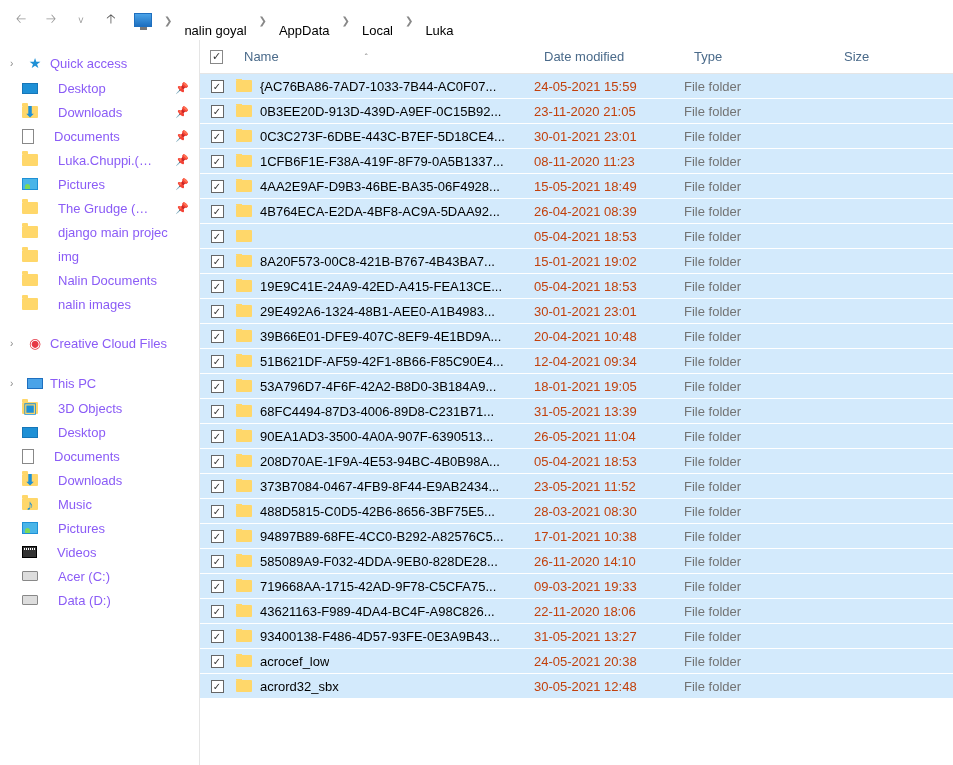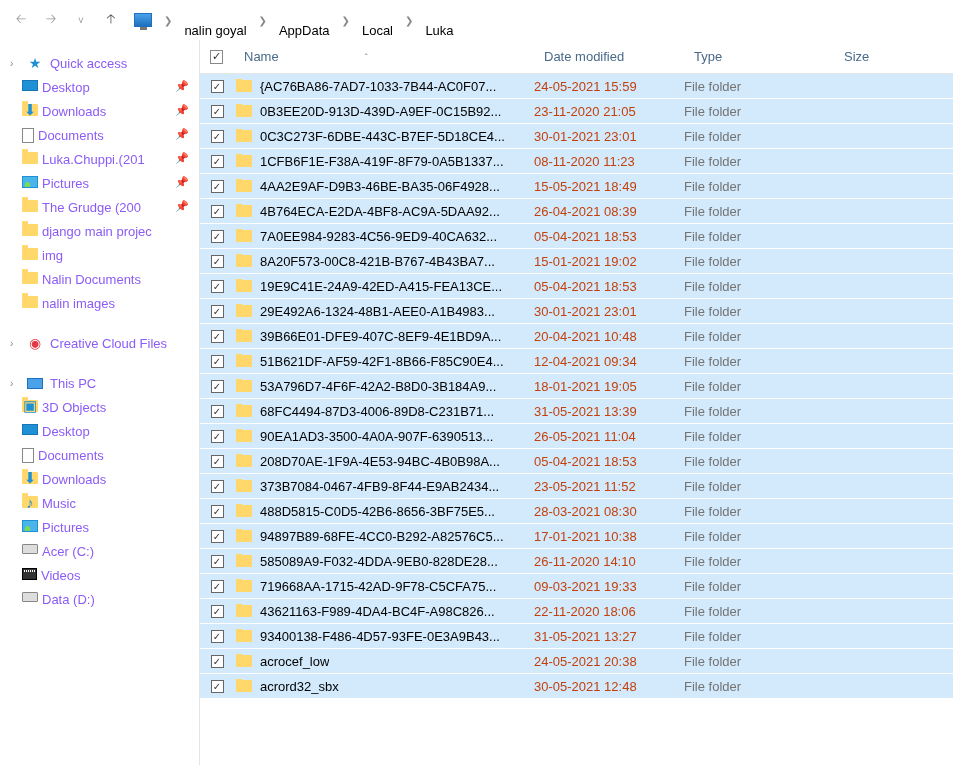--- a/index.html
+++ b/index.html
@@ -10,21 +10,21 @@
 .nav-btn.enabled { color: #555; }
 .breadcrumb { display: flex; align-items: center; gap: 2px; margin-left: 6px; }
 .bc-sep { color: #888; font-size: 10px; margin: 0 6px; }
 .bc-item { color: #000; padding: 2px 4px; margin-top: 20px; }
 .monitor-icon { width: 18px; height: 14px; display: inline-block; border: 1px solid #1e6fbf; background: linear-gradient(#4aa3e8,#1e6fbf); position: relative; margin-right: 4px; }
 .monitor-icon::after { content:''; position:absolute; bottom:-4px; left:5px; width:7px; height:3px; background:#777; }
 
 .main { display: flex; height: calc(100% - 40px); }
 
 .sidebar { width: 200px; border-right: 1px solid #e5e5e5; padding-top: 10px; overflow-y: auto; }
-.side-item { display: flex; padding: 4px 10px 4px 22px; gap: 4px; cursor: pointer; height: 24px; }
+.side-item { display: flex; align-items: center; padding: 4px 10px 4px 22px; gap: 20px; cursor: pointer; height: 24px; }
 .side-label { flex: 1; white-space: nowrap; overflow: hidden; text-overflow: ellipsis; color: #8b5cf6; }
 .side-pin { color: #777; font-size: 11px; }
 .side-header { display: flex; align-items: center; padding: 4px 10px 4px 10px; gap: 6px; font-weight: 400; }
 .side-sep { height: 14px; }
 .exp-caret { width: 10px; color: #888; font-size: 10px; }
 
 .ico { width: 18px; height: 18px; display: inline-flex; align-items: center; justify-content: center; }
 .ico-star { color: #1e90d6; font-size: 14px; }
 .ico-folder { width: 16px; height: 12px; background: #ffd76a; border-radius: 1px; position: relative; }
 .ico-folder::before { content:''; position:absolute; top:-3px; left:0; width:6px; height:3px; background:#ffd76a; border-radius:1px 1px 0 0; }
@@ -172,26 +172,26 @@
         </div>
         <div class="side-item">
           <span class="ico ico-folder" style="color: rgb(30, 144, 214); font-size: 15px;">♪</span>
           <span class="side-label">Music</span>
         </div>
         <div class="side-item">
           <span class="ico ico-pic"></span>
           <span class="side-label">Pictures</span>
         </div>
         <div class="side-item">
+          <span class="ico ico-video"></span>
+          <span class="side-label">Videos</span>
+        </div>
+        <div class="side-item">
           <span class="ico ico-drive"></span>
           <span class="side-label">Acer (C:)</span>
-        </div>
-        <div class="side-item">
-          <span class="ico ico-video"></span>
-          <span class="side-label">Videos</span>
         </div>
         <div class="side-item">
           <span class="ico ico-drive"></span>
           <span class="side-label">Data (D:)</span>
         </div>
       </div>
   </div>
 
   <div class="content">
     <div class="cols">
@@ -284,21 +284,20 @@
           <div class="c-date">26-04-2021 08:39</div>
           <div class="c-type">File folder</div>
           <div class="c-size"></div>
         </div>
         <div class="row">
           <div class="c-check">
             <span class="chk">✓</span>
           </div>
           <div class="c-name">
             <span class="fico"></span>
-            <span class="nm">7A0EE984-9283-4C56-9ED9-40CA632...</span>
           </div>
           <div class="c-date">05-04-2021 18:53</div>
           <div class="c-type">File folder</div>
           <div class="c-size"></div>
         </div>
         <div class="row">
           <div class="c-check">
             <span class="chk">✓</span>
           </div>
           <div class="c-name">

